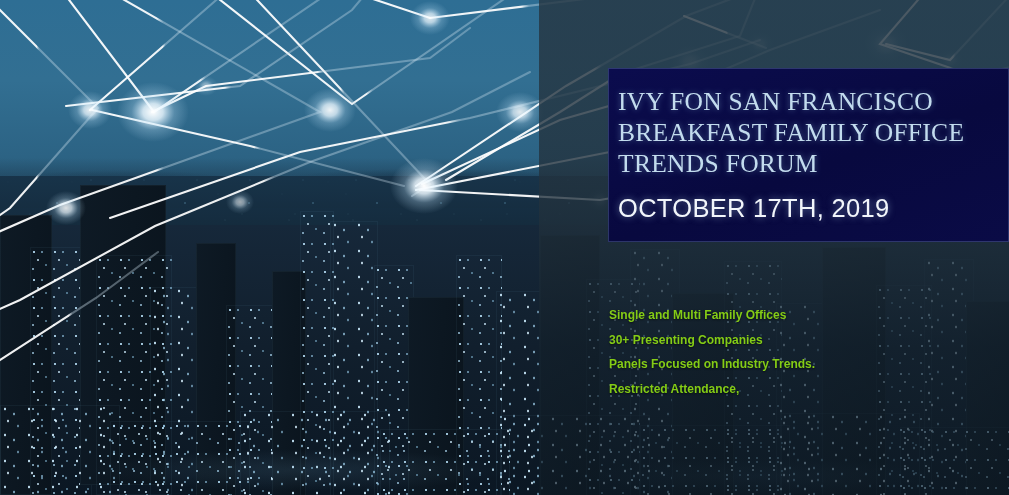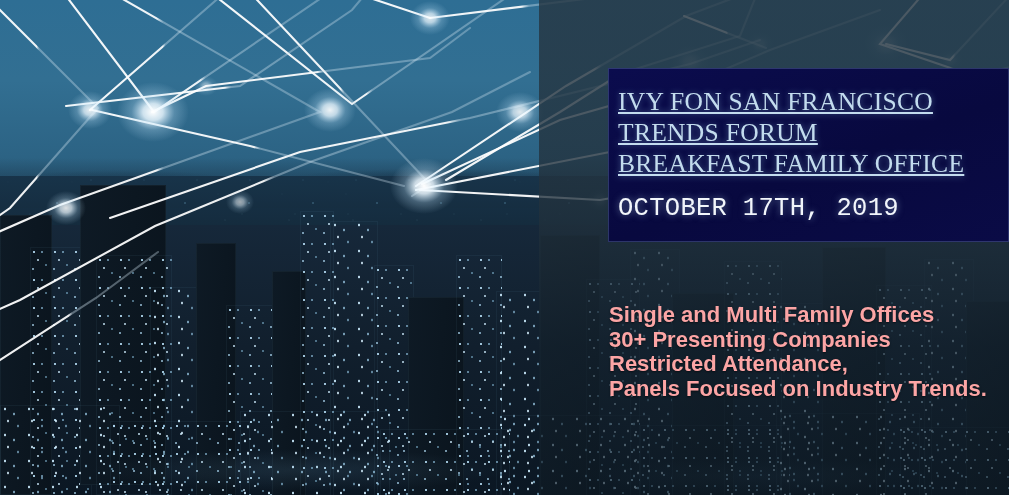--- a/index.html
+++ b/index.html
@@ -152,45 +152,44 @@
     padding: 18px 0 0 10px;
   }
   .title-line {
     font-family: "Liberation Serif", serif;
     font-size: 25.5px;
     line-height: 31px;
     letter-spacing: .3px;
     color: #c3dcee;
     text-shadow: 0 0 6px rgba(150,205,240,.45);
     white-space: nowrap;
-    text-decoration: underline;
   }
   .date-line {
-    font-family: Liberation Mono, monospace;
+    font-family: Liberation Sans, sans-serif;
     font-size: 25.5px;
     line-height: 31px;
     letter-spacing: .3px;
     color: #f2f6fb;
     text-shadow: 0 0 7px rgba(190,225,250,.5);
     margin-top: 14px;
     white-space: nowrap;
   }
 
   
   .bullets {
     position: absolute;
     left: 609px; top: 303px;
     width: 400px;
   }
   .bullets div {
     font-family: "Liberation Sans", sans-serif;
     font-weight: bold;
-    font-size: 22px;
+    font-size: 12px;
     line-height: 24.5px;
-    color: #fca5a5;
+    color: #84cc16;
     white-space: nowrap;
     text-shadow: 0 1px 2px rgba(0,0,0,.55);
   }
 </style>
 </head>
 <body>
 
 <div id="stage">
 
   <div class="sky"></div>
@@ -295,25 +294,25 @@
       <ellipse cx="760" cy="44" rx="14" ry="12" fill="url(#glow)" opacity=".20"></ellipse>
       <ellipse cx="950" cy="60" rx="13" ry="11" fill="url(#glow)" opacity=".18"></ellipse>
       <ellipse cx="600" cy="200" rx="13" ry="11" fill="url(#glow)" opacity=".16"></ellipse>
     </g>
   </svg>
 
   <div class="overlay-right"></div>
 
   <div class="title-box">
     <div class="title-line">IVY FON SAN FRANCISCO</div>
+    <div class="title-line">BREAKFAST FAMILY OFFICE</div>
     <div class="title-line">TRENDS FORUM</div>
-    <div class="title-line">BREAKFAST FAMILY OFFICE</div>
     <div class="date-line">OCTOBER 17TH, 2019</div>
   </div>
 
   <div class="bullets">
     <div>Single and Multi Family Offices</div>
     <div>30+ Presenting Companies</div>
+    <div>Panels Focused on Industry Trends.</div>
     <div>Restricted Attendance,</div>
-    <div>Panels Focused on Industry Trends.</div>
   </div>
 
 </div>
 
 </body></html>

